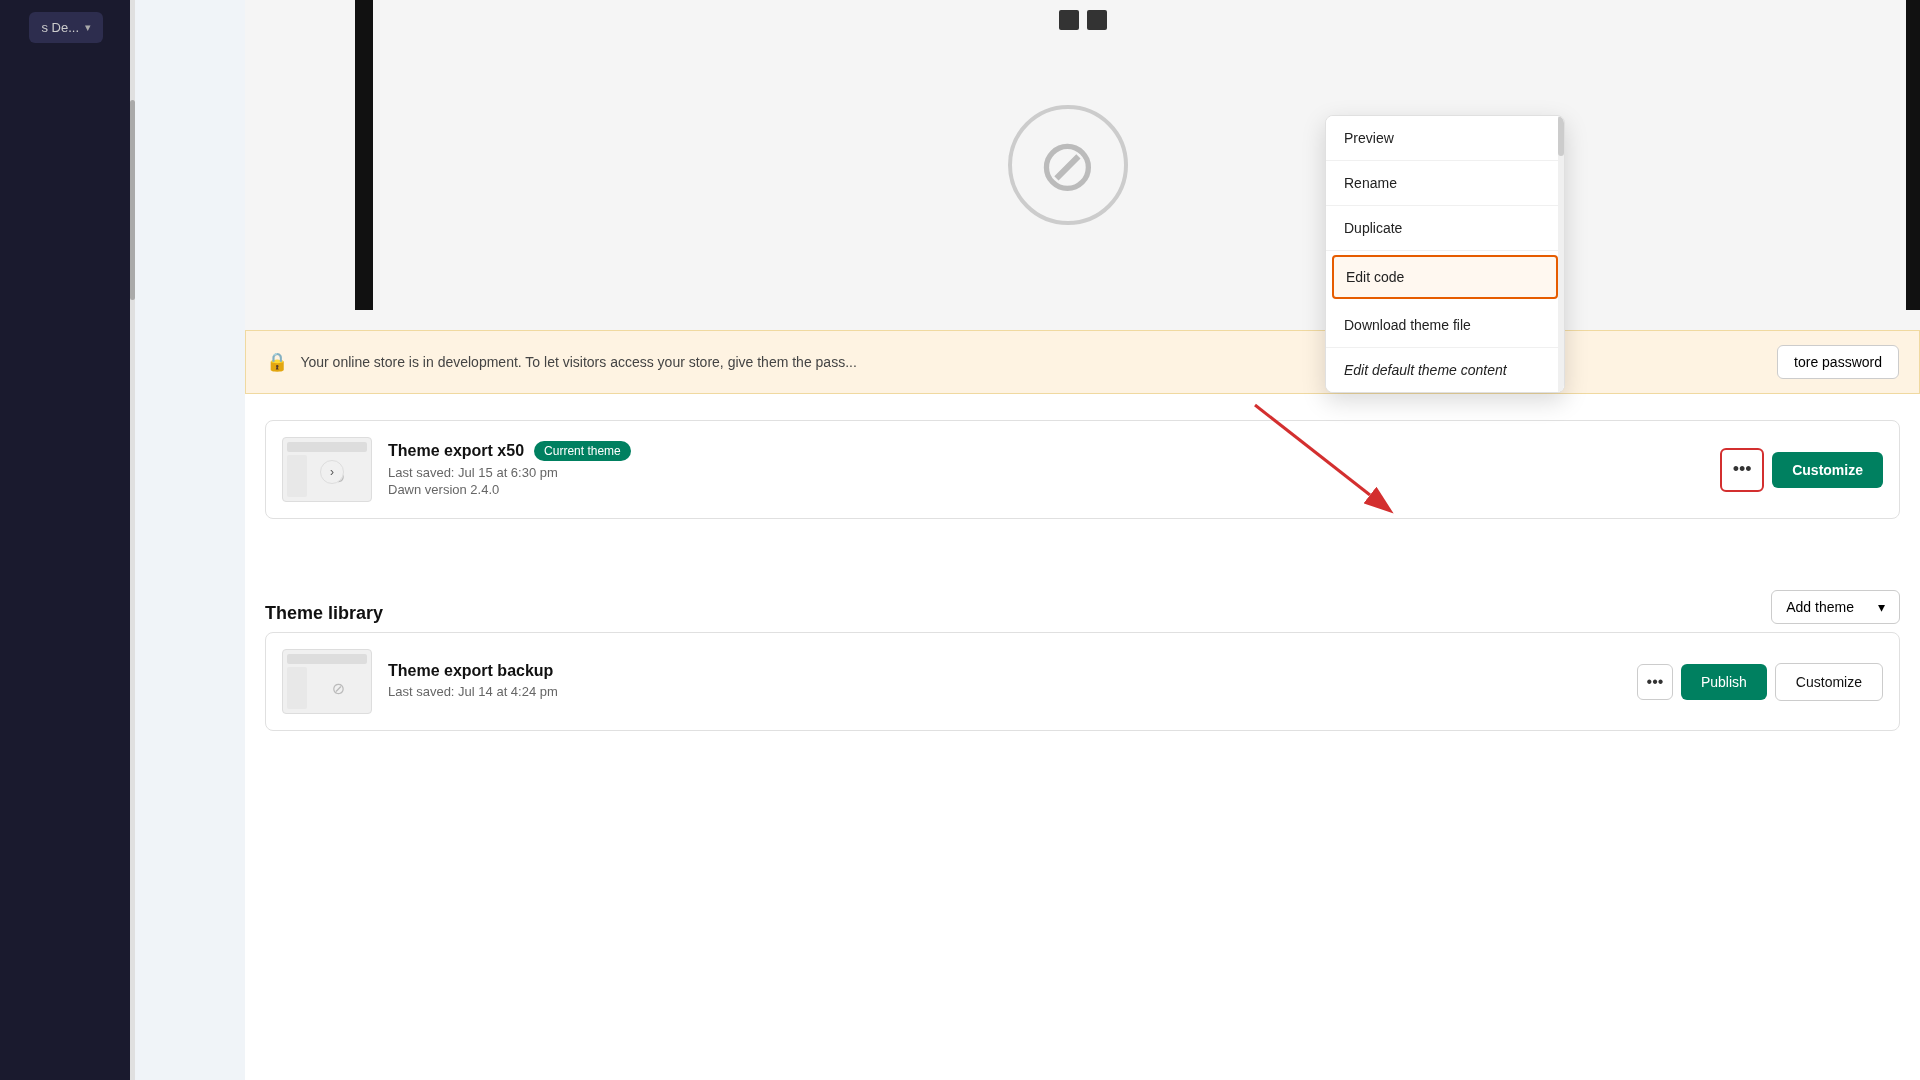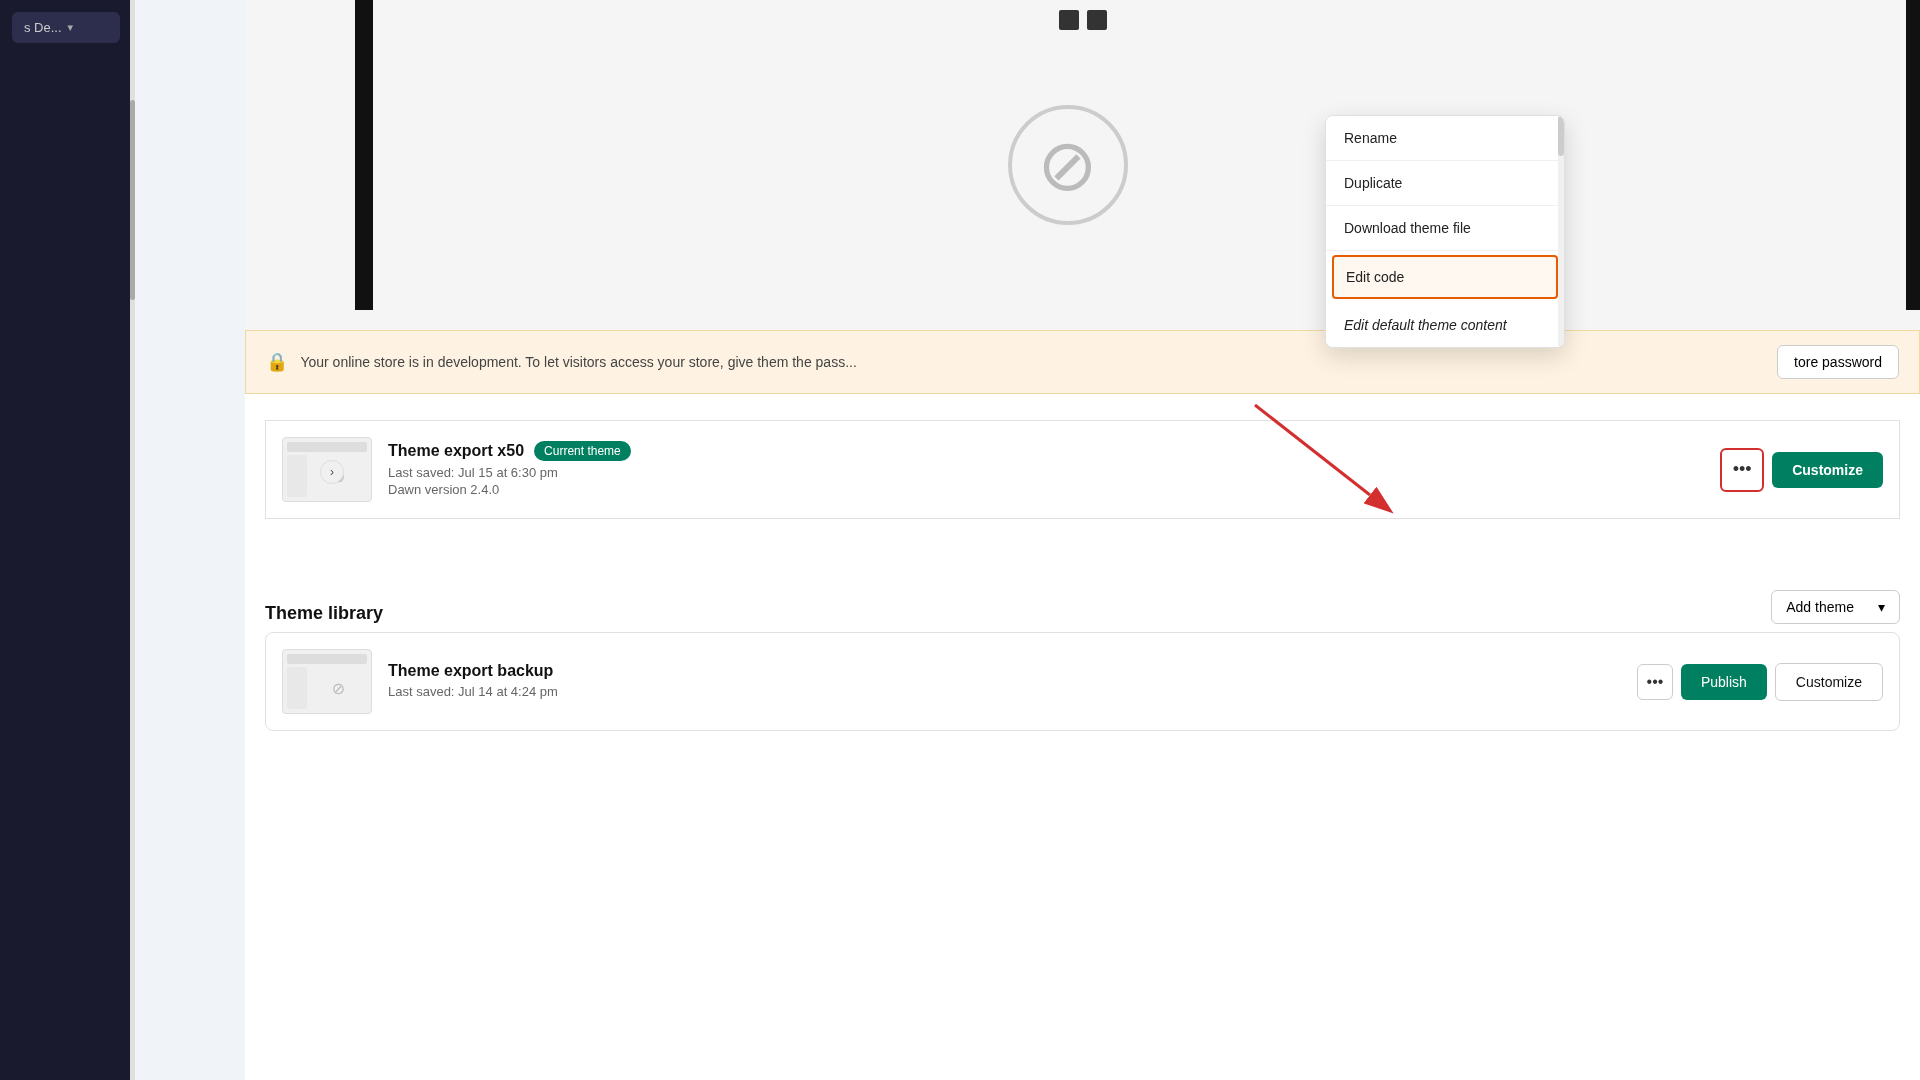--- a/index.html
+++ b/index.html
@@ -15,20 +15,21 @@
     
     .sidebar {
       position: absolute;
       left: 0;
       top: 0;
       width: 132px;
       height: 1080px;
       background: #1a1a2e;
       display: flex;
       flex-direction: column;
+      align-items: center;
     }
     .sidebar-header {
       padding: 12px;
     }
     .sidebar-brand {
       background: #2d2d4e;
       border-radius: 6px;
       padding: 8px 12px;
       display: flex;
       align-items: center;
@@ -179,21 +180,21 @@
       right: 0;
       padding: 20px;
     }
 
     .theme-item {
       display: flex;
       align-items: center;
       gap: 16px;
       padding: 16px;
       border: 1px solid #e0e0e0;
-      border-radius: 0;
+      border-radius: 8px;
       background: white;
     }
     .theme-thumbnail {
       width: 90px;
       height: 65px;
       background: #f0f0f0;
       border-radius: 4px;
       border: 1px solid #ddd;
       display: flex;
       align-items: center;
@@ -547,24 +548,25 @@
     </div>
 
     <div class="collapse-arrow">›</div>
 
   </div>
 
   <div class="dropdown-menu">
     <div class="dropdown-scrollbar">
       <div class="dropdown-scrollbar-thumb"></div>
     </div>
+    <div class="dropdown-item">Preview</div>
     <div class="dropdown-item">Rename</div>
     <div class="dropdown-item">Duplicate</div>
+    <div class="dropdown-item highlighted">Edit code</div>
     <div class="dropdown-item">Download theme file</div>
-    <div class="dropdown-item highlighted">Edit code</div>
     <div class="dropdown-item">Edit default theme content</div>
   </div>
 
   <svg class="annotation-arrow" style="position:absolute; top:80px; left:900px; width:450px; height:500px; pointer-events:none;">
 
     <defs>
       <marker id="arrowhead" markerWidth="10" markerHeight="7" refX="0" refY="3.5" orient="auto">
         <polygon points="0 0, 10 3.5, 0 7" fill="#d32f2f"></polygon>
       </marker>
     </defs>

